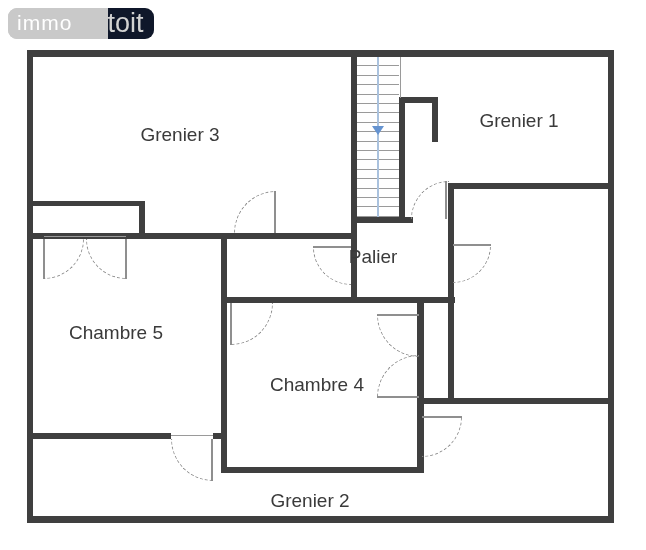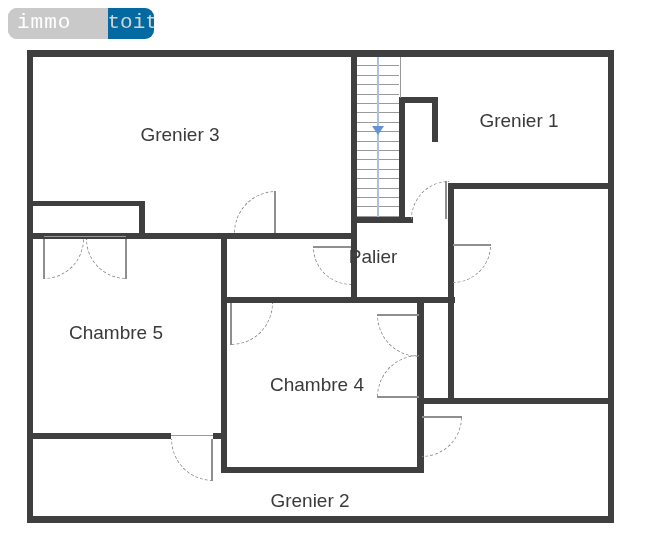--- a/index.html
+++ b/index.html
@@ -20,24 +20,24 @@
               color:var(--text);white-space:nowrap;}
   .stairs{position:absolute;left:357px;top:57px;width:42px;height:160px;
           background:repeating-linear-gradient(to bottom, transparent 0, transparent 8.4px, var(--thin) 8.4px, var(--thin) 9.4px);}
   .stairs-edge{position:absolute;left:400px;top:57px;width:1px;height:41px;background:var(--thin);}
   .stair-centerline{position:absolute;left:377px;top:57px;width:2px;height:160px;background:var(--stairline);}
   .stair-arrow{position:absolute;left:372px;top:126px;width:0;height:0;
                border-left:6px solid transparent;border-right:6px solid transparent;
                border-top:9px solid var(--stairarrow);}
   .title{position:absolute;left:64px;top:11px;font-size:20px;color:#3f3f3f;z-index:3;letter-spacing:0.5px;}
   .logo{position:absolute;left:8px;top:8px;width:146px;height:31px;border-radius:9px;
-        background:#c9c9c9;z-index:1;display:flex;overflow:hidden;font-family:Liberation Mono, monospace;}
+        background:#c9c9c9;z-index:1;display:flex;overflow:hidden;}
   .logo-left{flex:0 0 62%;background:#c9c9c9;color:#ffffff;font-size:21px;line-height:30px;
              padding-left:9px;letter-spacing:1px;}
-  .logo-right{flex:1;background:#0369a1;color:#d2d2d2;font-size:21px;line-height:30px;}
+  .logo-right{flex:1;background:#0f172a;color:#d2d2d2;font-size:27px;line-height:30px;}
 </style>
 </head>
 <body>
 
 <div class="canvas">
 
   <div class="logo">
     <div class="logo-left">immo</div>
     <div class="logo-right">toit</div>
   </div>

